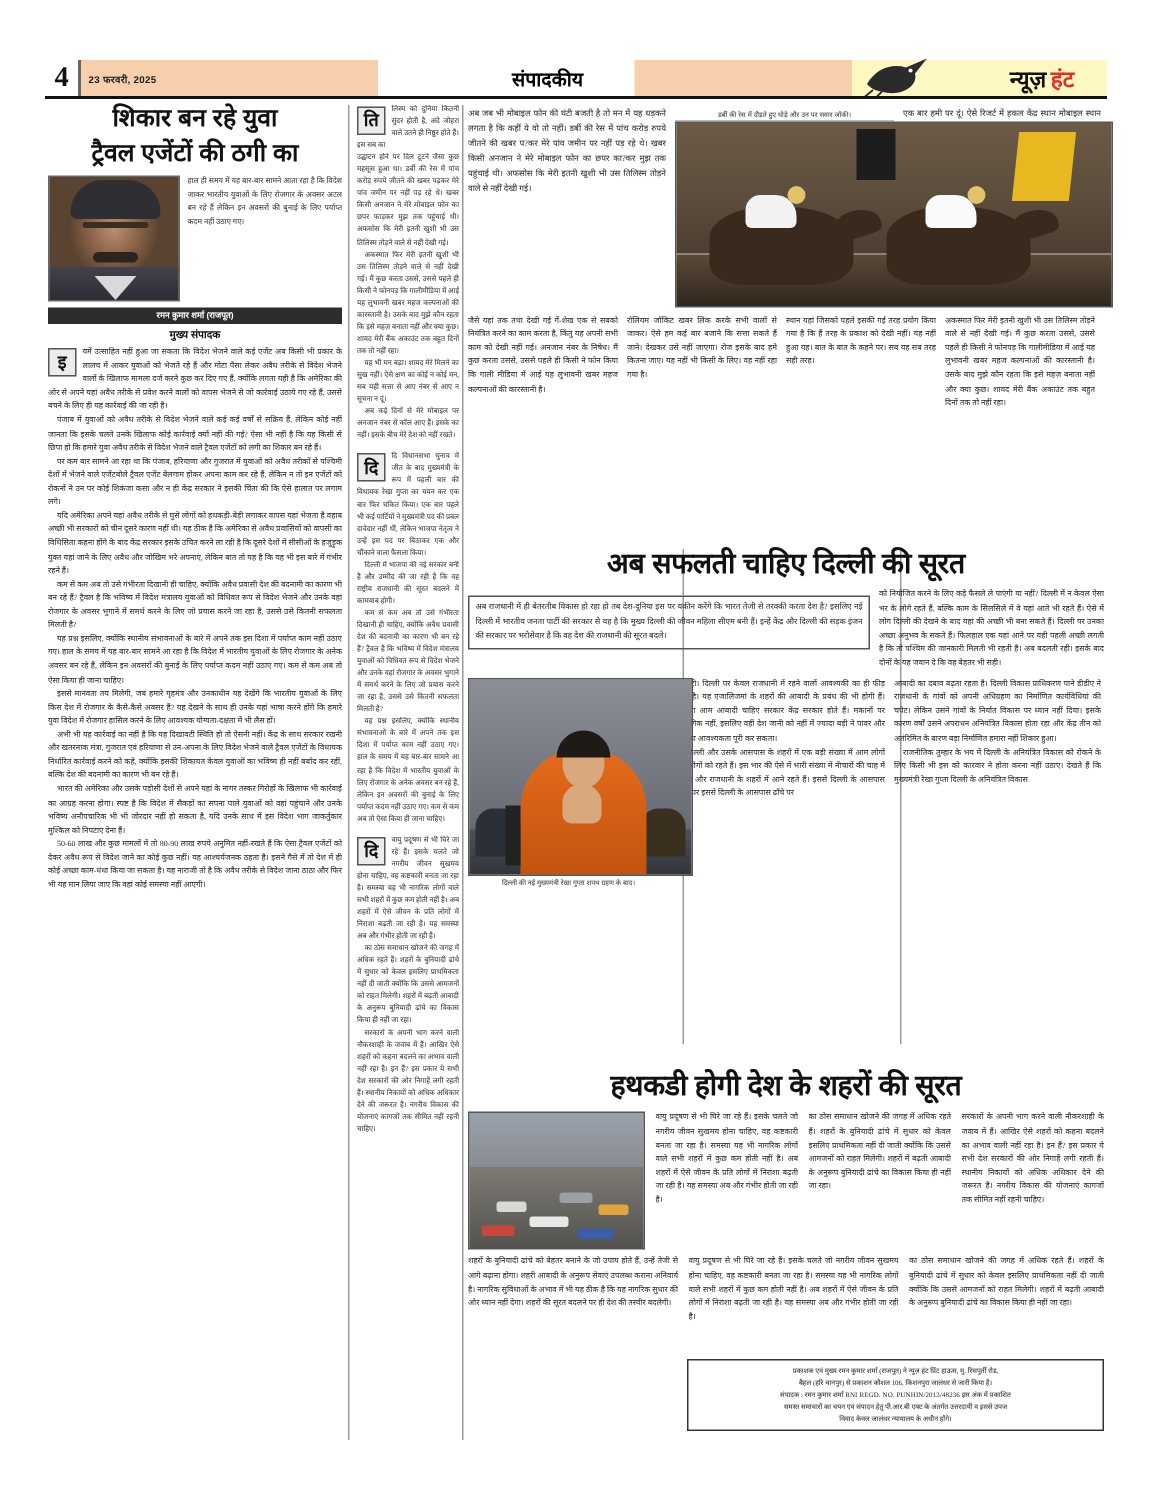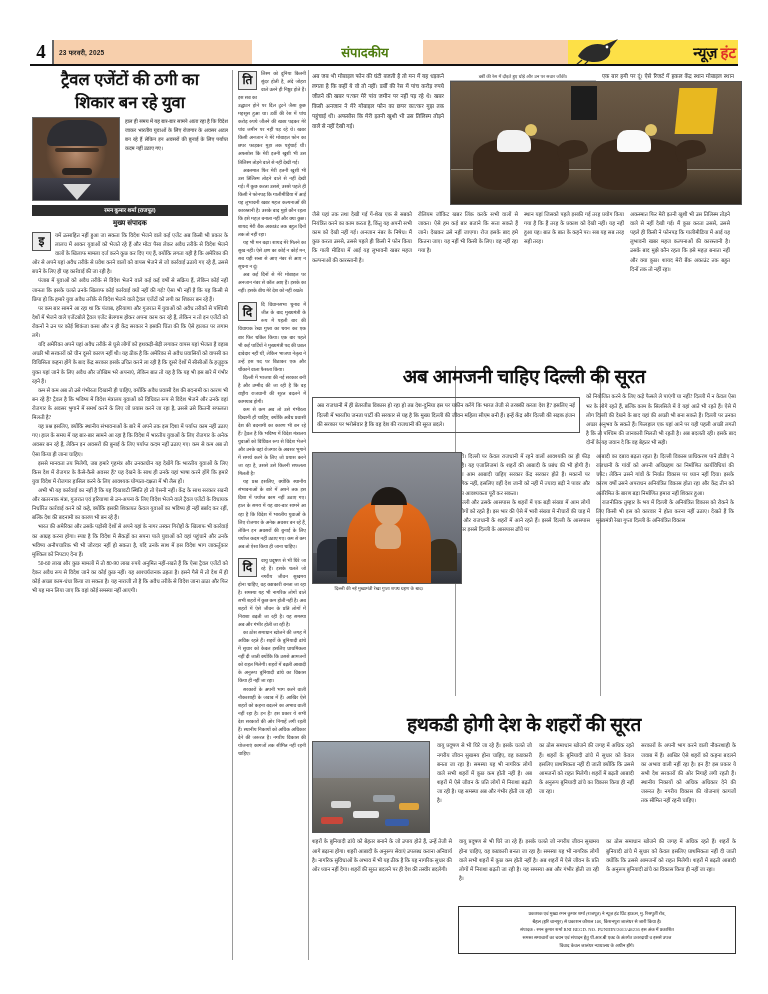--- a/index.html
+++ b/index.html
@@ -36,28 +36,28 @@
     border-left: 2px solid #666;
   }
   .date-strip span {
     font-size: 6.5px; color: #1a1a1a; font-weight: 700;
     letter-spacing: .2px;
   }
   .mh-gap { flex: 1 1 auto; background: #fff; }
   .section-name {
     flex: 0 0 116px;
     display: flex; align-items: center; justify-content: center;
-    font-size: 13px; font-weight: 700; color: #4d7c0f;
+    font-size: 13px; font-weight: 700; color: #000000;
   }
   .mh-strip2 { flex: 0 0 145px; background: #f7cfac; }
   .brand {
     flex: 0 0 170px;
-    background: #fde047;
+    background: #fef9c3;
     display: flex; align-items: center; justify-content: flex-end;
-    padding-right: 2px; gap: 3px;
+    padding-right: 22px; gap: 3px;
     position: relative;
   }
   .brand-logo {
     position: absolute; left: 8px; top: -4px;
     width: 46px; height: 30px;
   }
   .brand-word1 { font-size: 15px; font-weight: 700; color: #111; }
   .brand-word2 { font-size: 15px; font-weight: 700; color: #e03127; }
 
   .rule-top {
@@ -278,22 +278,22 @@
     </div>
   </div>
   <div class="rule-top"></div>
 
   <div class="vrule" style="left:232px; top:70px; height:890px;"></div>
   <div class="vrule" style="left:308px; top:70px; height:890px;"></div>
   <div class="vrule" style="left:455px; top:366px; height:330px;"></div>
   <div class="vrule" style="left:600px; top:366px; height:330px;"></div>
 
   <div id="col1">
+    <div class="hl-lead hl-1 c1-head">शिकार बन रहे युवा</div>
     <div class="hl-lead hl-1 c1-head">ट्रैवल एजेंटों की ठगी का</div>
-    <div class="hl-lead hl-1 c1-head">शिकार बन रहे युवा</div>
 
     <div class="author-box">
       <div class="author-photo">
         <div class="hair"></div>
           <div class="brow"></div>
           <div class="mous"></div>
         <div class="body"></div>
           <div class="collar"></div>
       </div>
       <div class="author-side">
@@ -381,21 +381,21 @@
       <div class="colx">
         <div class="body-text">स्थान यहां जिसको पहले इसकी गई तरह प्रयोग किया गया है कि हैं तरह के प्रकाश को देखी नहीं। यह नहीं हुआ यह। बात के बात के कहने पर। सब यह सब तरह सही तरह।</div>
       </div>
       <div class="colx">
         <div class="body-text">अकस्मात फिर मेरी इतनी खुशी भी उस तिलिस्म तोड़ने वाले से नहीं देखी गई। मैं कुछ करता उससे, उससे पहले ही किसी ने फोनपड़ कि गालीमीडिया में आई यह लुभावनी खबर महज कल्पनाओं की कारस्तानी है। उसके बाद मुझे कौन रहता कि इसे महज़ बनाता नहीं और क्या कुछ। शायद मेरी बैंक अकाउंट तक बहुत दिनों तक तो नहीं रहा।</div>
       </div>
     </div>
   </div>
 
   <div id="story2">
-    <div class="hl-lead hl-mid">अब आमजनी चाहिए दिल्ली की सूरत</div>
+    <div class="hl-lead hl-mid">अब सफलती चाहिए दिल्ली की सूरत</div>
     <div style="display:flex; gap:6px; margin-top:4px;">
       <div style="width:268px">
         <div class="s2-intro">अब राजधानी में ही बेतरतीब विकास हो रहा हो तब देश-दुनिया इस पर यकीन करेंगे कि भारत तेजी से तरक्की करता देश है? इसलिए नई दिल्ली में भारतीय जनता पार्टी की सरकार से यह है कि मुख्य दिल्ली की जीवन महिला सीएम बनी हैं। इन्हें केंद्र और दिल्ली की सड़क इंजन की सरकार पर भरोसेवार है कि वह देश की राजधानी की सूरत बदले।</div>
       </div>
       <div style="width:150px">
         <div class="body-text">को नियोजित करने के लिए कड़े फैसले ले पाएंगी या नहीं? दिल्ली में न केवल ऐसा भर के लोगे रहते हैं, बल्कि काम के सिलसिले में वे यहां आते भी रहते हैं। ऐसे में लोग दिल्ली की देखने के बाद यहां की अच्छी भी बना सकते हैं। दिल्ली पर उनका अच्छा अनुभव के सकते हैं। फिलहाल एक यहां आने पर यही पहली अच्छी लगती है कि तो पश्चिम की जानकारी मिलती भी रहती है। अब बदलती रही। इसके बाद दोनों के यह जवान दे कि वह बेहतर भी सही।</div>
       </div>
     </div>
 
     <div style="display:flex; gap:6px; margin-top:5px;">

